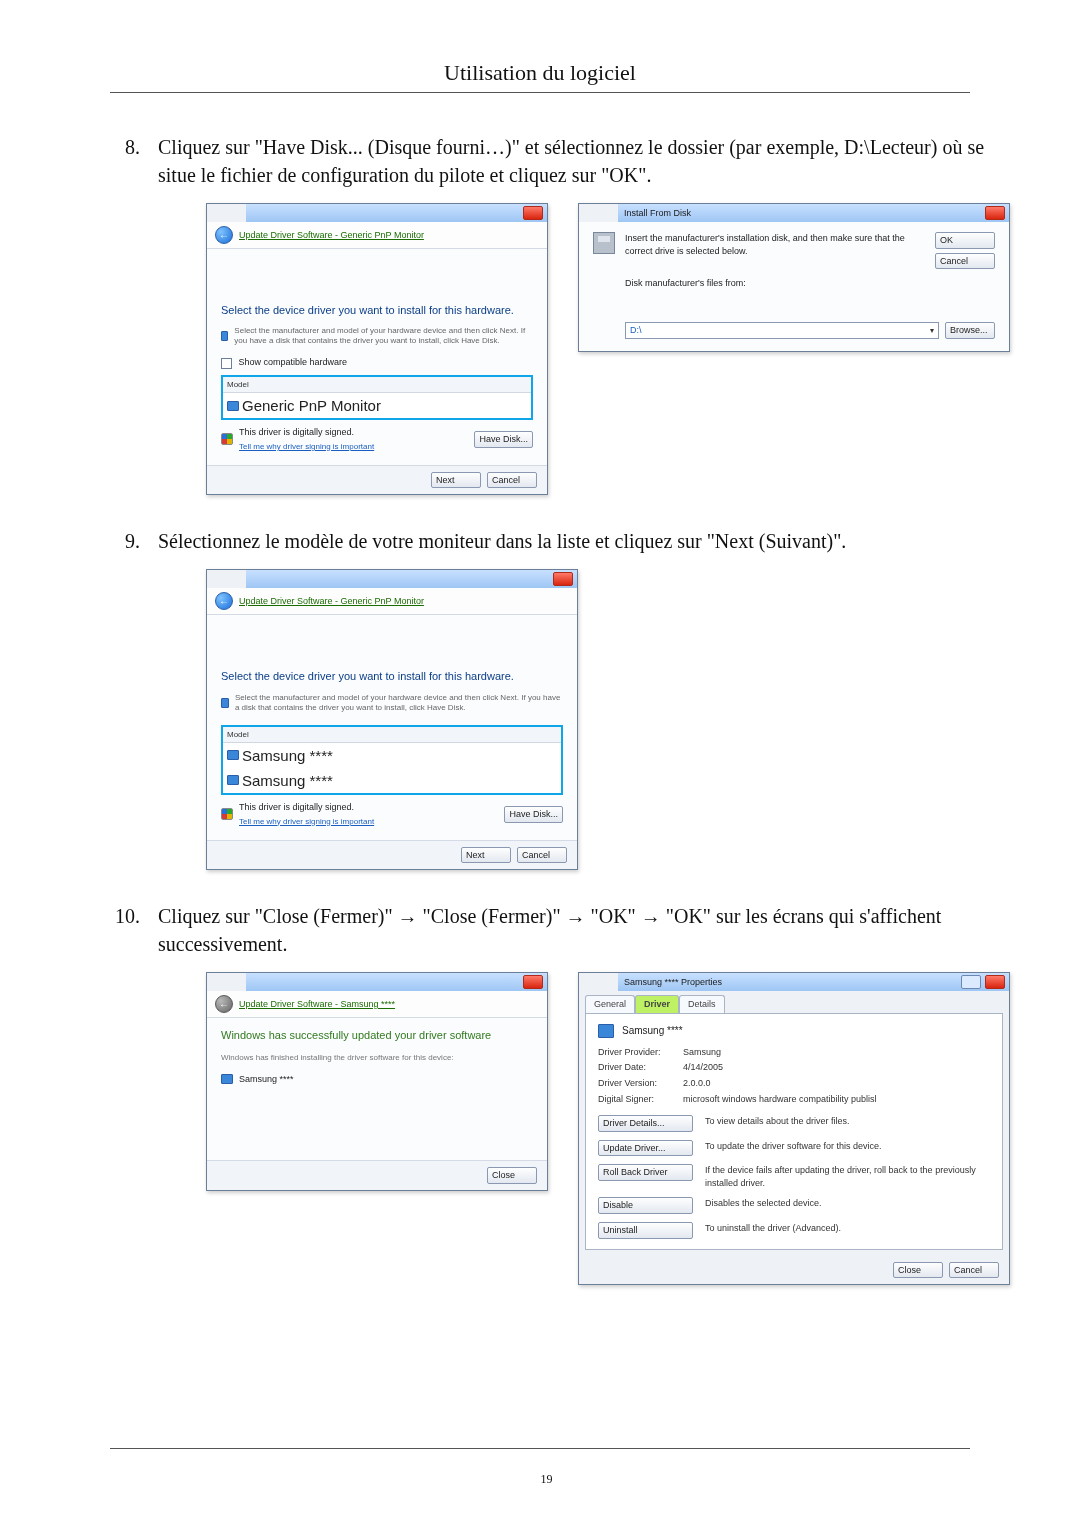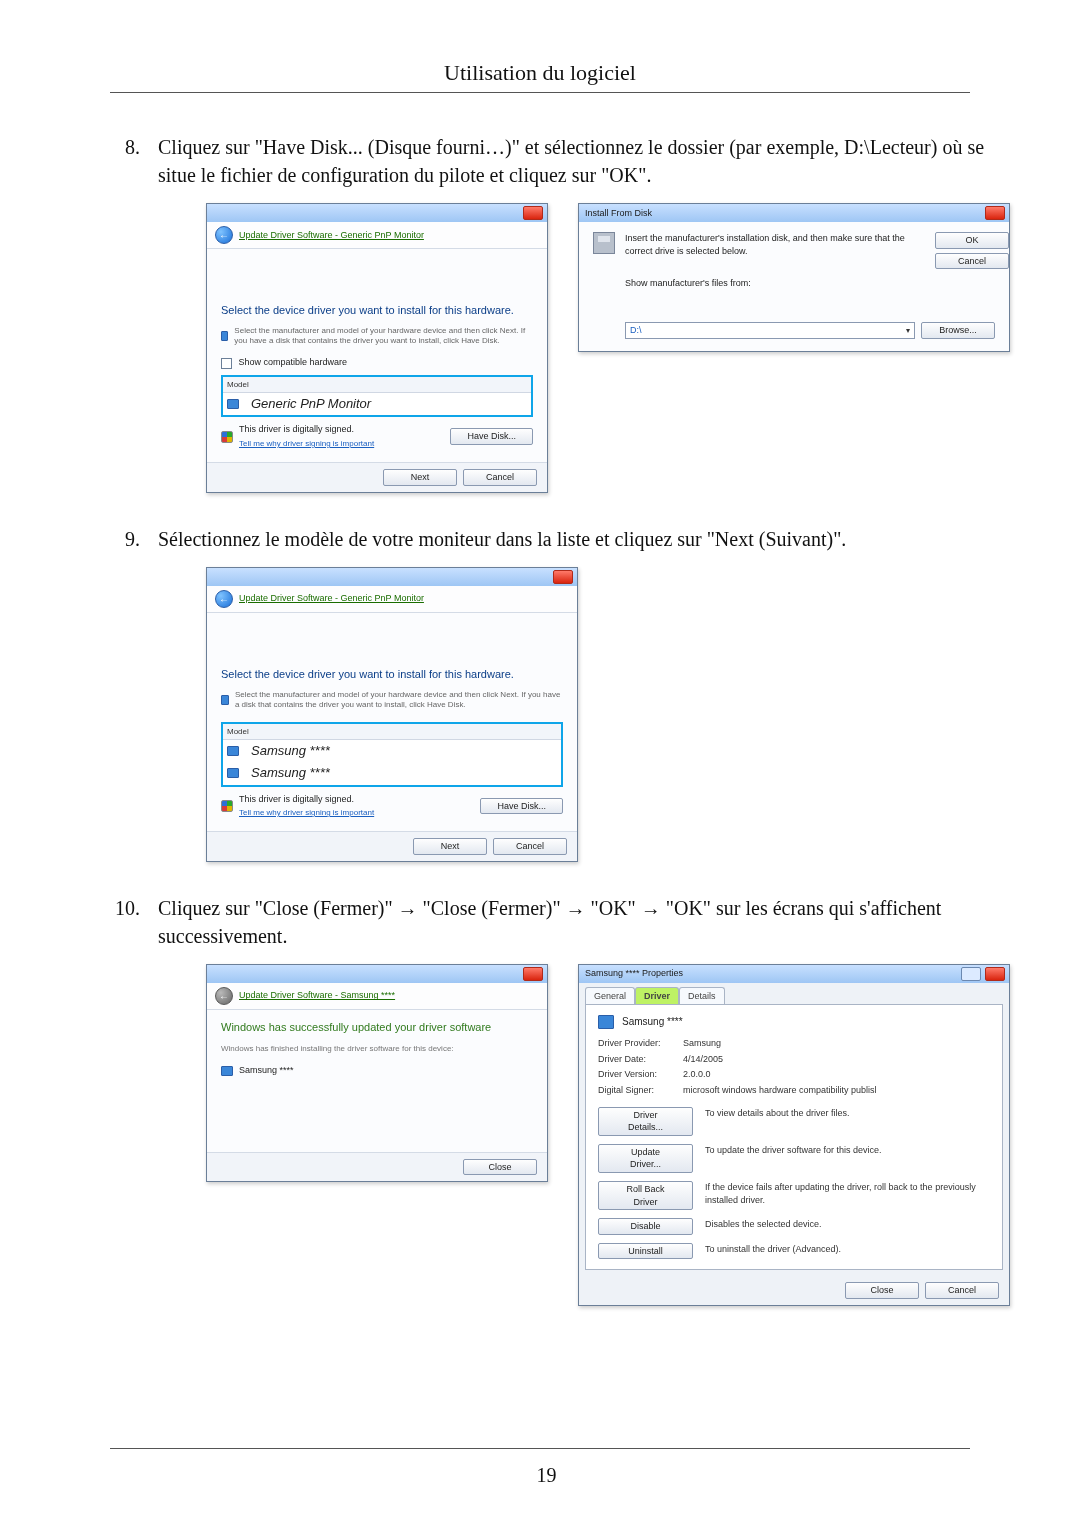--- a/index.html
+++ b/index.html
@@ -31,21 +31,21 @@
     border: none;
     border-top: 1px solid #555;
     position: absolute;
     left: 110px; right: 110px; bottom: 70px;
   }
   .page-number {
     position: absolute;
     bottom: 40px;
     left: 13px; right: 0;
     text-align: center;
-    font-size: 20px;
+    font-size: 12px;
   }
   ol.steps {
     list-style: none;
     padding: 0;
     margin: 0;
     font-size: 20px;
     line-height: 1.4;
   }
   ol.steps > li {
     display: flex;
@@ -76,20 +76,21 @@
     box-shadow: 1px 2px 4px rgba(0,0,0,.2);
   }
   .win .titlebar {
     height: 14px;
     background: linear-gradient(#c8e0ff, #9ec6f4);
     display: flex;
     align-items: center;
     justify-content: flex-end;
     padding: 2px 4px;
     gap: 4px;
+    margin-left: 39px;
   }
   .titlebar .sysbtn {
     width: 18px; height: 12px;
     background: #dceaff;
     border: 1px solid #6b88b0;
     border-radius: 2px;
   }
   .titlebar .close {
     background: linear-gradient(#ff7a6a, #d9240e);
     border-color: #b02a1a;
@@ -143,38 +144,37 @@
     margin-top: 6px;
   }
   .listbox .lbl {
     font-size: 8px;
     padding: 2px 4px;
     color: #333;
     background: #f2f5fa;
     border-bottom: 1px solid #d0d7e3;
   }
   .listbox .row {
-    display: flex; align-items: center; gap: 12px;
+    display: flex; align-items: center; gap: 3px;
     padding: 2px 4px;
-    font-size: 13px;
-    font-style: italic;
+    font-size: 15px;
   }
   .mon-icon {
     width: 10px; height: 8px; background: #3a86d8; border: 1px solid #2a5ea8;
     border-radius: 1px;
   }
   .btn {
     display: inline-block;
     min-width: 40px;
-    padding: 1px 16px;
+    padding: 1px 4px;
     font-size: 9px;
     background: linear-gradient(#fefefe, #e3e8f0);
     border: 1px solid #8a99b1;
     border-radius: 2px;
-    text-align: center;
+    text-align: left;
     color: #222;
     cursor: default;
   }
   .footer-row {
     display:flex; justify-content:flex-end; gap:6px;
     padding:6px 10px;
     background:#f1f4f9;
     border-top:1px solid #d4dbe6;
   }
   .sign-row {
@@ -316,21 +316,21 @@
             <div class="content">
               <div class="floppy"></div>
               <div class="ifd-right">
                 <div style="display:flex; gap:10px;">
                   <div style="flex:1; font-size:9px;">Insert the manufacturer's installation disk, and then make sure that the correct drive is selected below.</div>
                   <div class="ifd-btns">
                     <span class="btn">OK</span>
                     <span class="btn">Cancel</span>
                   </div>
                 </div>
-                <div style="font-size:9px;">Show manufacturer's files from:</div>
+                <div style="font-size:9px;">Disk manufacturer's files from:</div>
                 <div class="bottom">
                   <div class="combo">
                     <span>D:\</span>
                     <span class="arrow">▾</span>
                   </div>
                   <span class="btn">Browse...</span>
                 </div>
               </div>
             </div>
           </div>

